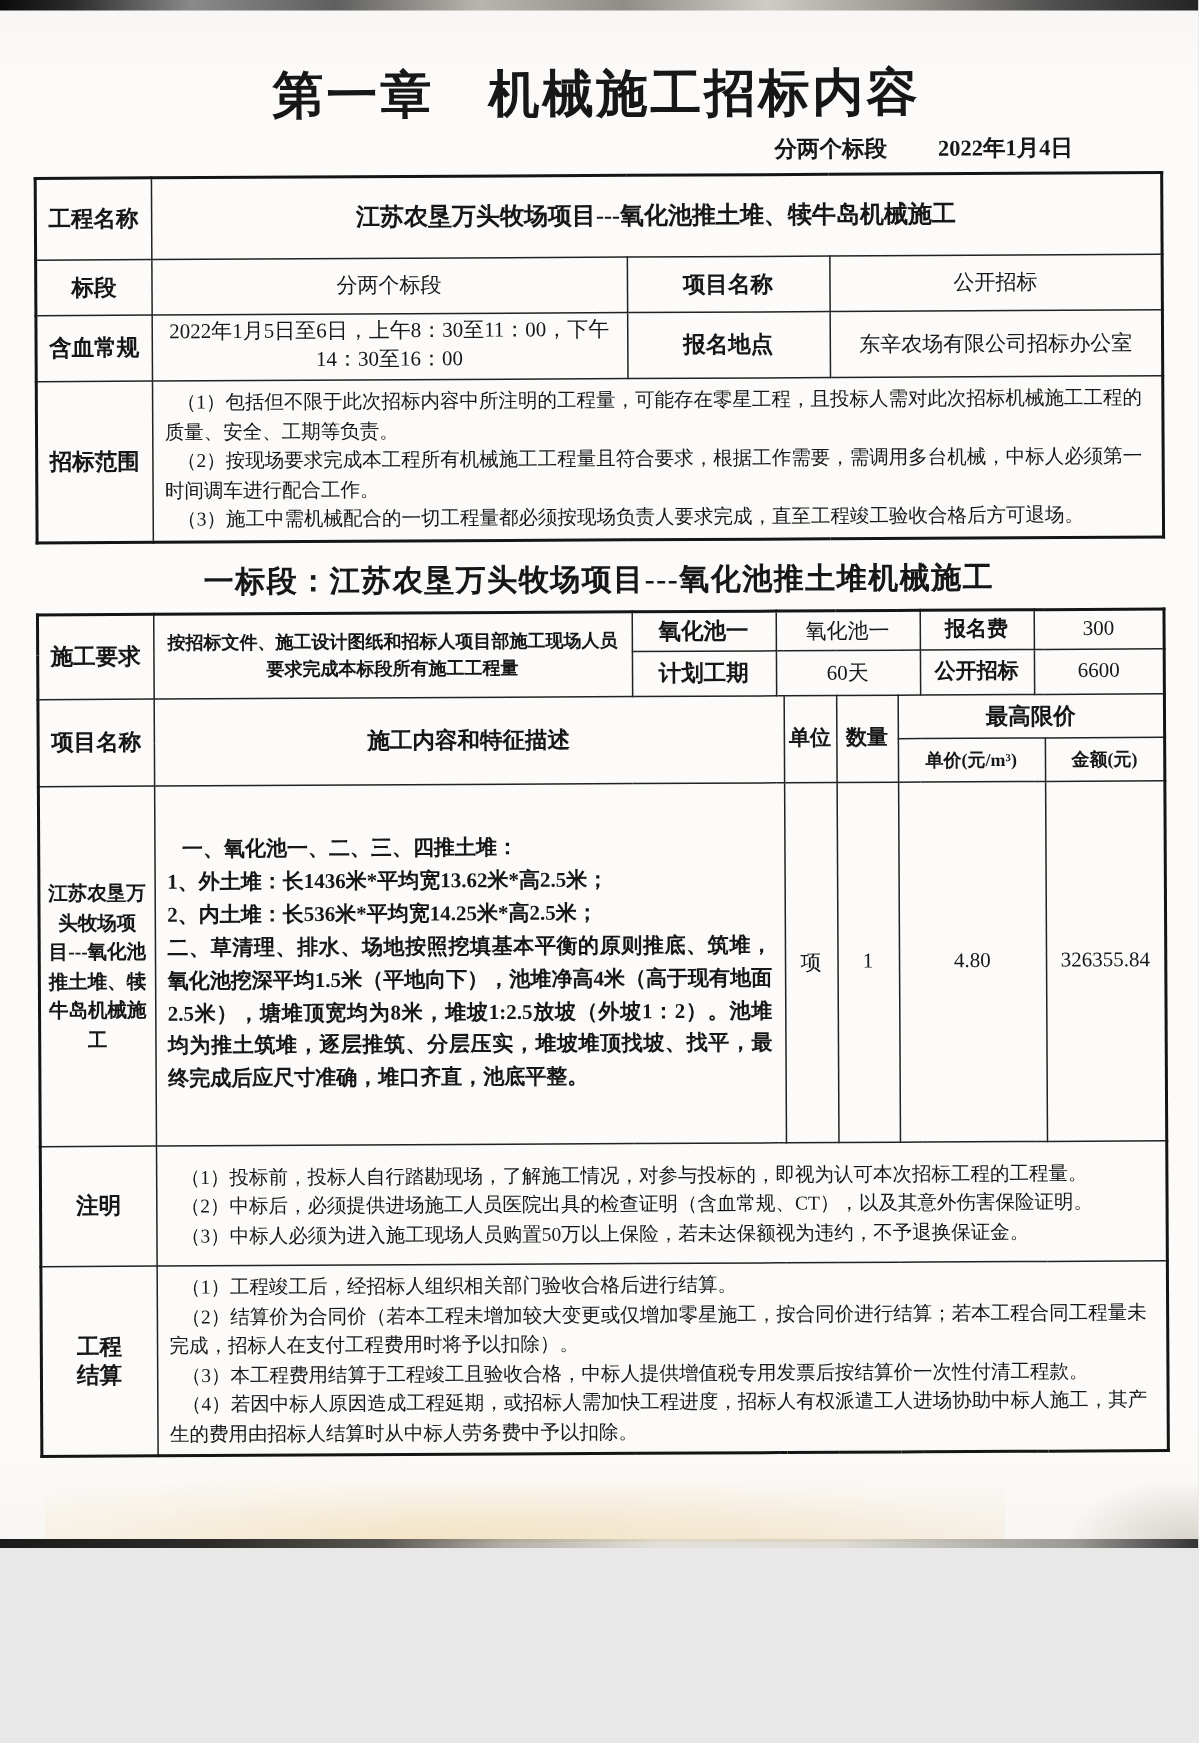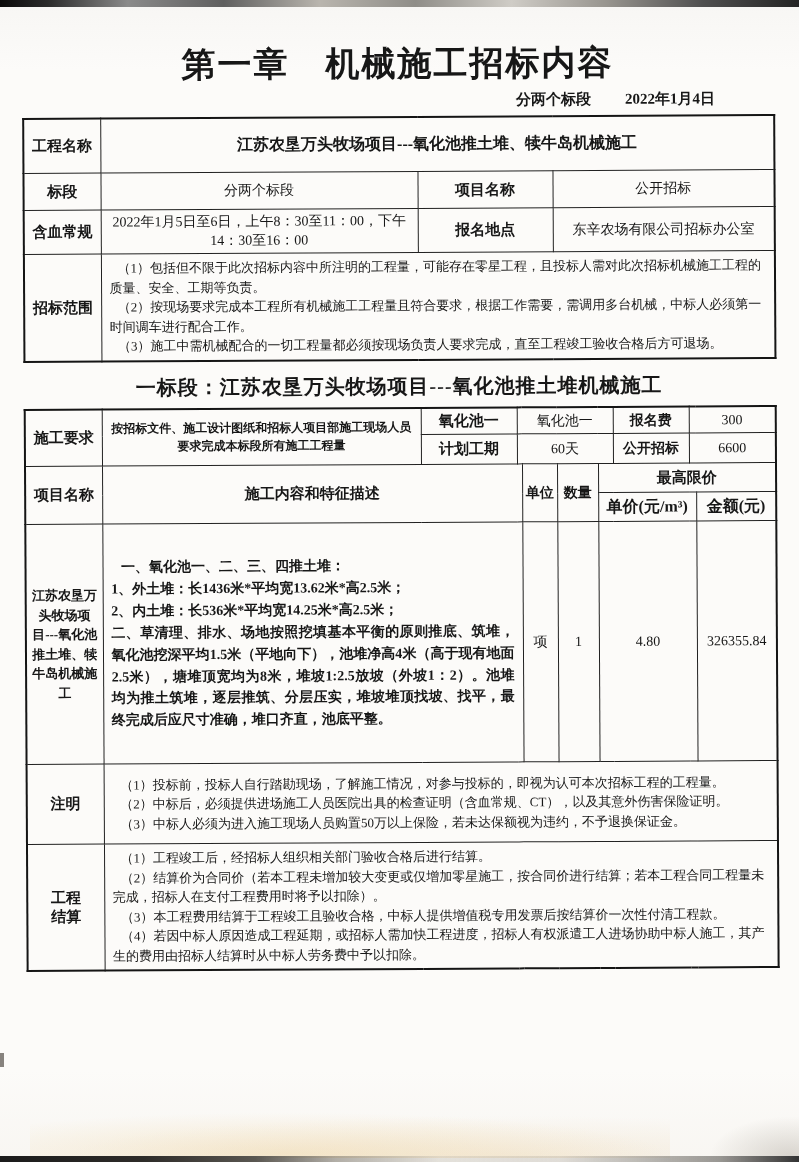--- a/index.html
+++ b/index.html
@@ -1,18 +1,18 @@
 <!DOCTYPE html>
 <html><head>
 <meta charset="utf-8">
 <style>
   html,body{margin:0;padding:0;background:#e8e8e8;}
   .sheet{
     position:relative;
-    width:799px;height:1162px;
+    width:799px;height:1032px;
     margin:0 auto;
     background:linear-gradient(180deg,#f7f6f4 0%,#fcfbf9 6%,#fcfbf9 92%,#f8f6f2 100%);
     overflow:hidden;
     font-family:"Liberation Serif","DejaVu Serif",serif;
     color:#171717;
   }
   .edge-top{
     position:absolute;top:0;left:0;width:100%;height:7px;
     background:linear-gradient(90deg,#0a0a0a 0%,#2b2b2b 6%,#8a8a8a 16%,#5f5f5f 28%,#b9b5ae 40%,#8f8d88 52%,#cfccc6 64%,#97948e 76%,#4f4f4f 88%,#242424 100%);
     filter:blur(0.4px);
@@ -63,21 +63,21 @@
   .v16{font-size:16px;}
   .v14{font-size:14px;text-align:center;}
   .list-cell{font-size:13px;line-height:1.5;text-align:left;padding:4px 8px;}
   .list-cell .item{text-indent:8px;}
   .sec-title{
     margin:12px 0 7px 0;text-align:center;
     font-size:20px;font-weight:bold;letter-spacing:1px;
   }
   .req-cell{font-size:12px;text-align:center;line-height:1.45;font-weight:bold;padding:2px 5px;}
   .small-th{font-size:14px;line-height:1.15;}
-  .tiny-th{font-size:16px;}
+  .tiny-th{font-size:12px;}
   .desc-cell{
     padding:6px 8px;font-size:14px;font-weight:bold;line-height:1.56;text-align:left;
   }
   .desc-cell .ln-a{padding-left:10px;}
   .desc-cell .para{text-align:justify;}
   .proj-cell{
     font-size:13px;font-weight:bold;text-align:center;line-height:1.5;
     word-break:break-all;padding:2px 4px;
   }
   .num-cell{font-size:14px;text-align:center;}

